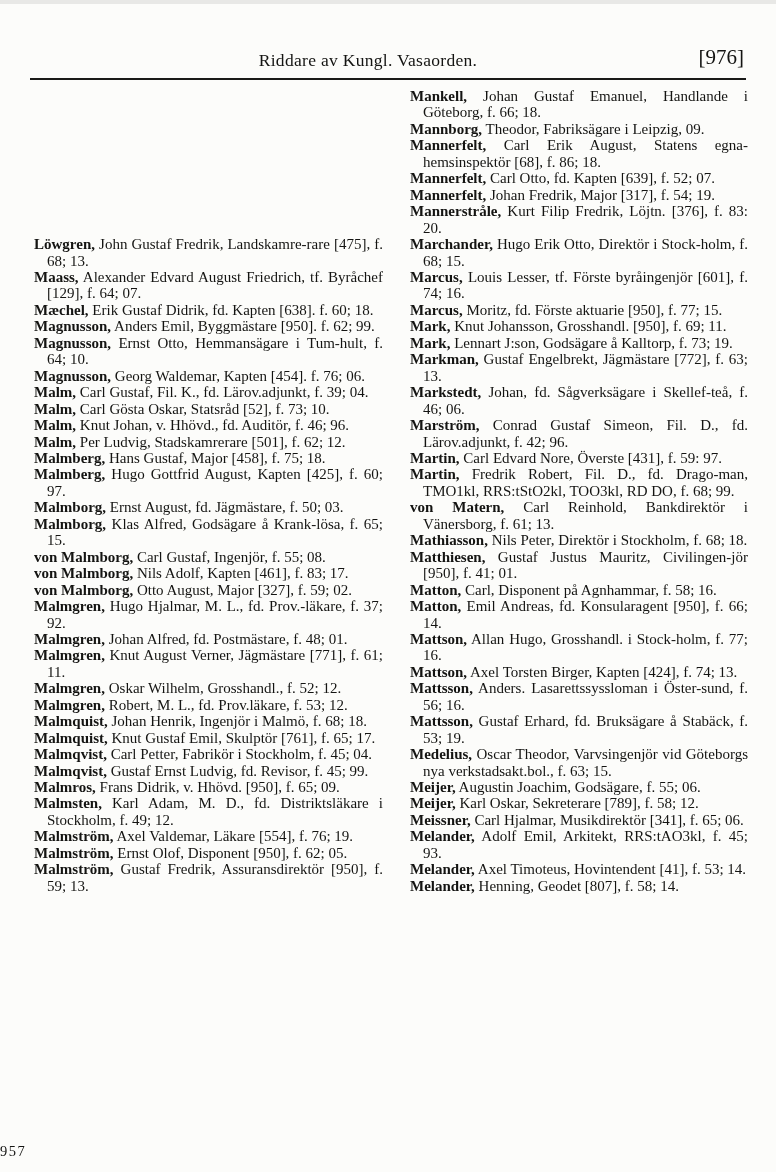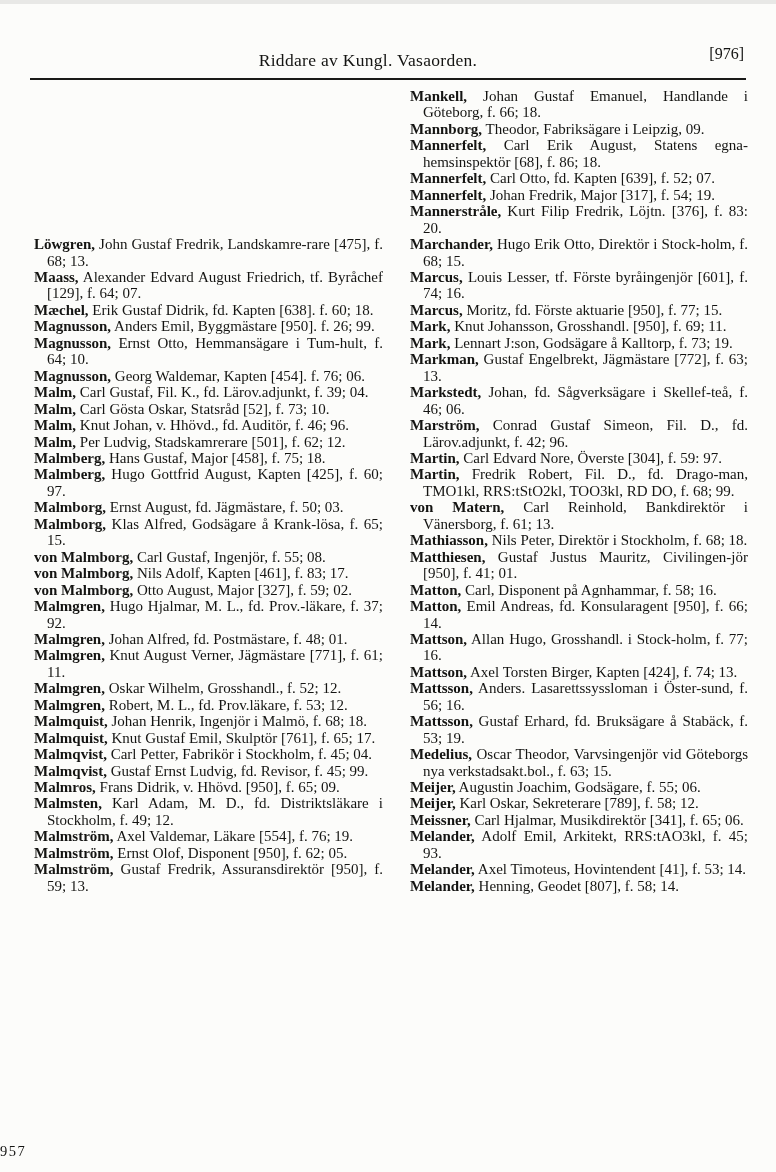--- a/index.html
+++ b/index.html
@@ -13,21 +13,21 @@
     overflow:hidden;
   }
   .page-title{
     position:absolute;top:46px;left:0;right:40px;
     text-align:center;
     font-size:17.5px;
     letter-spacing:.3px;
   }
   .page-ref{
     position:absolute;top:41px;right:32px;
-    font-size:16px;
+    font-size:21px;
   }
   .header-rule{
     position:absolute;top:74px;left:30px;right:30px;
     height:2px;background:#1a1a18;
   }
   .cols{
     position:absolute;top:84px;left:34px;width:714px;
     display:flex;align-items:flex-end;
   }
   .col{
@@ -62,21 +62,21 @@
   <div class="header-rule"></div>
 
   <div class="cols">
     <div class="col col-left" id="col-left">
   <p class="entry"><b class="surname">Löwgren,</b> <span class="entry-text">John Gustaf Fredrik, Landskamre-rare [475], f. 68; 13.</span></p>
 
   <p class="entry"><b class="surname">Maass,</b> <span class="entry-text">Alexander Edvard August Friedrich, tf. Byråchef [129], f. 64; 07.</span></p>
 
   <p class="entry"><b class="surname">Mæchel,</b> <span class="entry-text">Erik Gustaf Didrik, fd. Kapten [638]. f. 60; 18.</span></p>
 
-  <p class="entry"><b class="surname">Magnusson,</b> <span class="entry-text">Anders Emil, Byggmästare [950]. f. 26; 99.</span></p>
+  <p class="entry"><b class="surname">Magnusson,</b> <span class="entry-text">Anders Emil, Byggmästare [950]. f. 62; 99.</span></p>
 
   <p class="entry"><b class="surname">Magnusson,</b> <span class="entry-text">Ernst Otto, Hemmansägare i Tum-hult, f. 64; 10.</span></p>
 
   <p class="entry"><b class="surname">Magnusson,</b> <span class="entry-text">Georg Waldemar, Kapten [454]. f. 76; 06.</span></p>
 
 
   <p class="entry"><b class="surname">Malm,</b> <span class="entry-text">Carl Gustaf, Fil. K., fd. Lärov.adjunkt, f. 39; 04.</span></p>
 
   <p class="entry"><b class="surname">Malm,</b> <span class="entry-text">Carl Gösta Oskar, Statsråd [52], f. 73; 10.</span></p>
 
@@ -149,21 +149,21 @@
   <p class="entry"><b class="surname">Mark,</b> <span class="entry-text">Knut Johansson, Grosshandl. [950], f. 69; 11.</span></p>
 
   <p class="entry"><b class="surname">Mark,</b> <span class="entry-text">Lennart J:son, Godsägare å Kalltorp, f. 73; 19.</span></p>
 
   <p class="entry"><b class="surname">Markman,</b> <span class="entry-text">Gustaf Engelbrekt, Jägmästare [772], f. 63; 13.</span></p>
 
   <p class="entry"><b class="surname">Markstedt,</b> <span class="entry-text">Johan, fd. Sågverksägare i Skellef-teå, f. 46; 06.</span></p>
 
   <p class="entry"><b class="surname">Marström,</b> <span class="entry-text">Conrad Gustaf Simeon, Fil. D., fd. Lärov.adjunkt, f. 42; 96.</span></p>
 
-  <p class="entry"><b class="surname">Martin,</b> <span class="entry-text">Carl Edvard Nore, Överste [304], f. 59: 97.</span></p>
+  <p class="entry"><b class="surname">Martin,</b> <span class="entry-text">Carl Edvard Nore, Överste [431], f. 59: 97.</span></p>
 
   <p class="entry"><b class="surname">Martin,</b> <span class="entry-text">Fredrik Robert, Fil. D., fd. Drago-man, TMO1kl, RRS:tStO2kl, TOO3kl, RD DO, f. 68; 99.</span></p>
 
   <p class="entry"><b class="surname">von Matern,</b> <span class="entry-text">Carl Reinhold, Bankdirektör i Vänersborg, f. 61; 13.</span></p>
 
   <p class="entry"><b class="surname">Mathiasson,</b> <span class="entry-text">Nils Peter, Direktör i Stockholm, f. 68; 18.</span></p>
 
   <p class="entry"><b class="surname">Matthiesen,</b> <span class="entry-text">Gustaf Justus Mauritz, Civilingen-jör [950], f. 41; 01.</span></p>
 
   <p class="entry"><b class="surname">Matton,</b> <span class="entry-text">Carl, Disponent på Agnhammar, f. 58; 16.</span></p>

